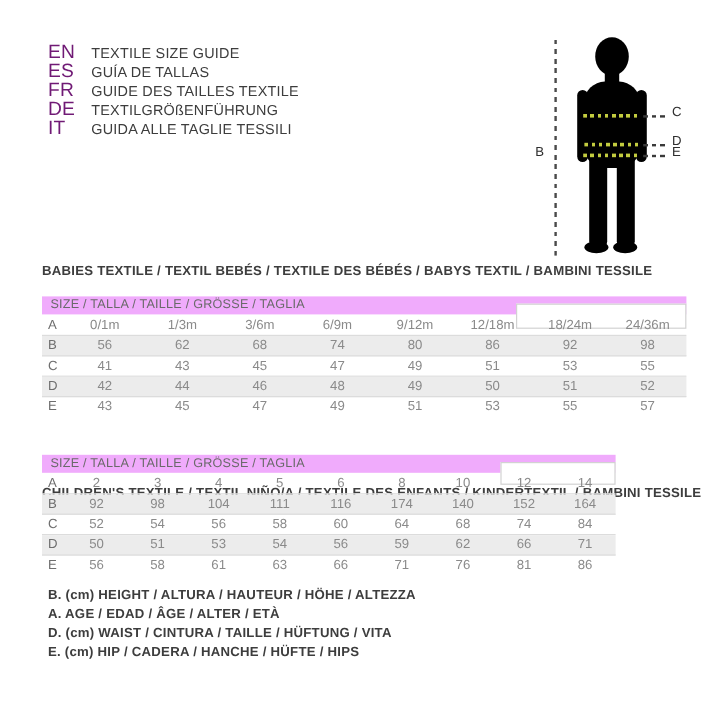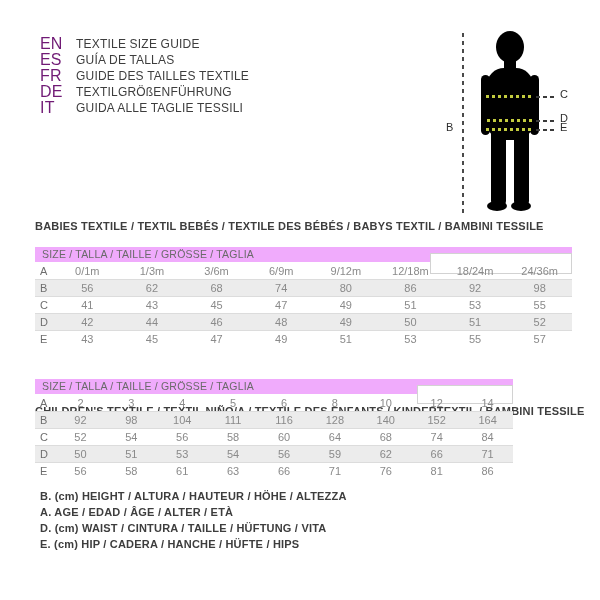--- a/index.html
+++ b/index.html
@@ -293,21 +293,21 @@
               <span class="cell">92</span>
 
               <span class="cell">98</span>
 
               <span class="cell">104</span>
 
               <span class="cell">111</span>
 
               <span class="cell">116</span>
 
-              <span class="cell">128</span>
+              <span class="cell">174</span>
 
               <span class="cell">140</span>
 
               <span class="cell">152</span>
 
               <span class="cell">164</span>
             </span>
         </div>
 
         <div class="trow">

